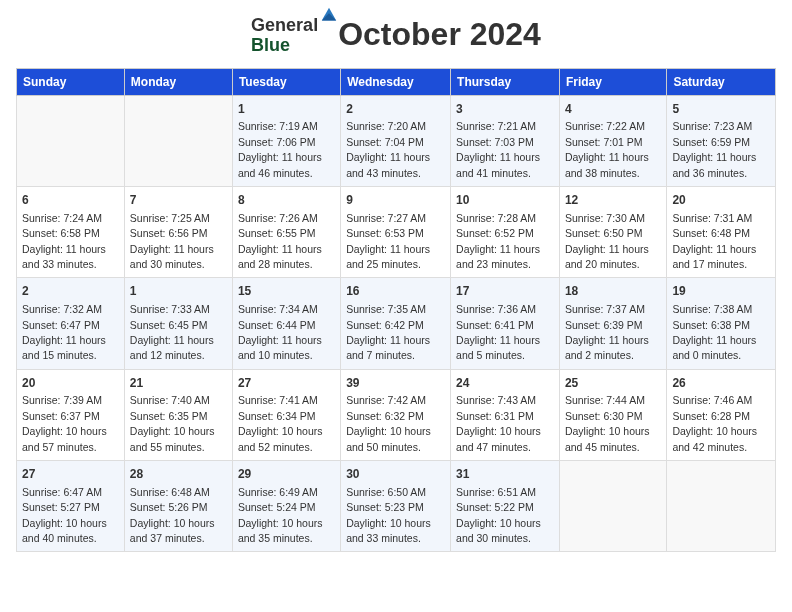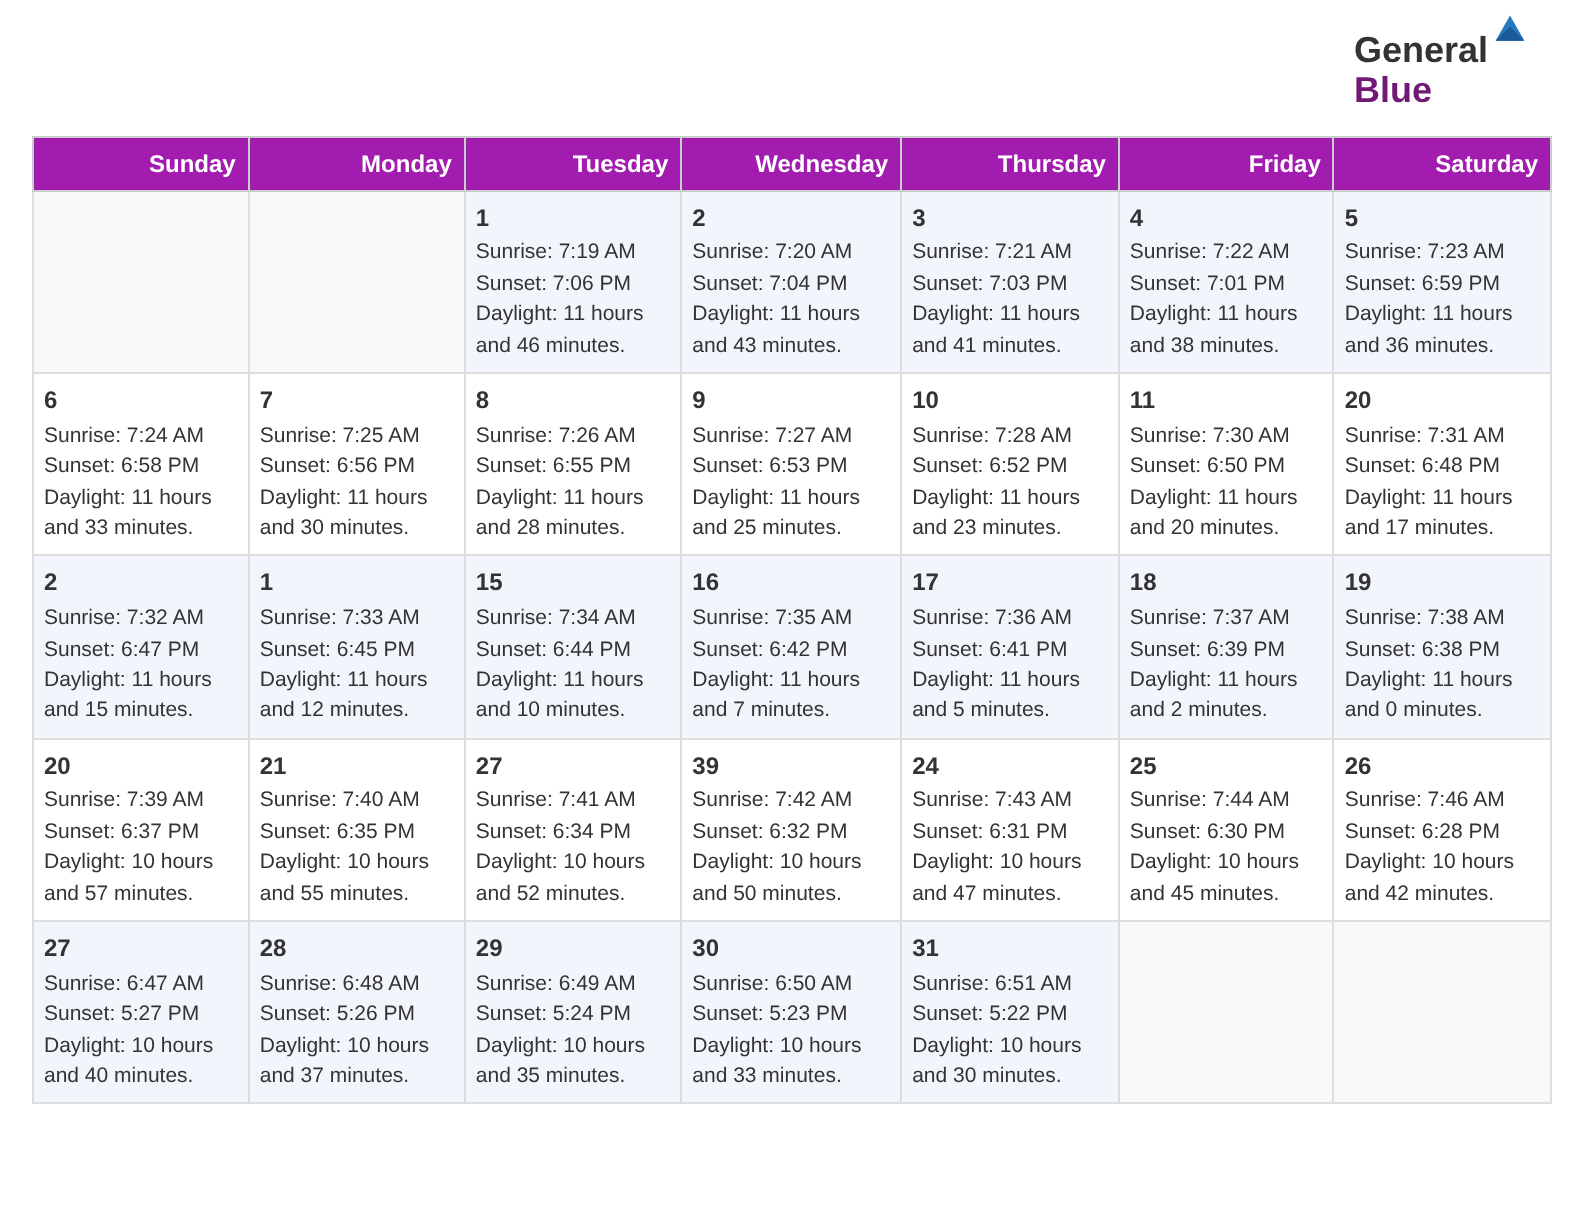--- a/index.html
+++ b/index.html
@@ -5,43 +5,42 @@
     * { box-sizing: border-box; margin: 0; padding: 0; }
     body {
       font-family: Arial, sans-serif;
       background: #fff;
       width: 792px;
       min-height: 612px;
       padding: 16px;
     }
     .header {
       display: flex;
-      justify-content: flex-end;
+      justify-content: center;
       align-items: flex-start;
       margin-bottom: 12px;
-      gap: 12px;
     }
     .logo {
       display: flex;
       align-items: center;
     }
     .logo-text {
       display: flex;
       flex-direction: column;
       line-height: 1.1;
     }
     .logo-general {
       font-size: 18px;
       font-weight: bold;
       color: #333;
     }
     .logo-blue {
       font-size: 18px;
       font-weight: bold;
-      color: #701a75;
+      color: #14532d;
     }
     .logo-icon {
       width: 18px;
       height: 18px;
       margin-left: 2px;
       margin-top: -10px;
     }
     .title-block {
       text-align: right;
     }
@@ -53,23 +52,23 @@
     .location {
       font-size: 14px;
       color: #555;
     }
     table {
       width: 100%;
       border-collapse: collapse;
       font-size: 11px;
     }
     thead tr th {
-      background-color: #a21caf;
+      background-color: #1d4ed8;
       color: #fff;
-      text-align: right;
+      text-align: left;
       padding: 6px 6px;
       font-size: 12px;
       font-weight: bold;
       border: 1px solid #ccc;
     }
     tbody tr td {
       border: 1px solid #ddd;
       vertical-align: top;
       padding: 5px 5px;
       min-height: 70px;
@@ -108,20 +107,21 @@
         <span class="logo-general">General</span>
         <span class="logo-blue">Blue</span>
       </div>
       <svg class="logo-icon" viewBox="0 0 20 20" xmlns="http://www.w3.org/2000/svg">
         <polygon points="2,16 10,2 18,16" fill="#2979c0"></polygon>
         <polygon points="2,16 10,8 18,16" fill="#1a5a9a"></polygon>
       </svg>
     </div>
   </div>
   <div class="title-block">
+    <div class="month-title">October 2024</div>
   </div>
 </div>
 
 <table>
   <thead>
     <tr>
     <th>Sunday</th>
         <th>Monday</th>
         <th>Tuesday</th>
         <th>Wednesday</th>
@@ -139,21 +139,21 @@
         <td><span class="day-num">3</span><span class="day-info">Sunrise: 7:21 AM<br>Sunset: 7:03 PM<br>Daylight: 11 hours and 41 minutes.</span></td>
         <td><span class="day-num">4</span><span class="day-info">Sunrise: 7:22 AM<br>Sunset: 7:01 PM<br>Daylight: 11 hours and 38 minutes.</span></td>
         <td><span class="day-num">5</span><span class="day-info">Sunrise: 7:23 AM<br>Sunset: 6:59 PM<br>Daylight: 11 hours and 36 minutes.</span></td>
       </tr>
       <tr>
         <td><span class="day-num">6</span><span class="day-info">Sunrise: 7:24 AM<br>Sunset: 6:58 PM<br>Daylight: 11 hours and 33 minutes.</span></td>
         <td><span class="day-num">7</span><span class="day-info">Sunrise: 7:25 AM<br>Sunset: 6:56 PM<br>Daylight: 11 hours and 30 minutes.</span></td>
         <td><span class="day-num">8</span><span class="day-info">Sunrise: 7:26 AM<br>Sunset: 6:55 PM<br>Daylight: 11 hours and 28 minutes.</span></td>
         <td><span class="day-num">9</span><span class="day-info">Sunrise: 7:27 AM<br>Sunset: 6:53 PM<br>Daylight: 11 hours and 25 minutes.</span></td>
         <td><span class="day-num">10</span><span class="day-info">Sunrise: 7:28 AM<br>Sunset: 6:52 PM<br>Daylight: 11 hours and 23 minutes.</span></td>
-        <td><span class="day-num">11</span><span class="day-info">Sunrise: 7:30 AM<br>Sunset: 6:50 PM<br>Daylight: 11 hours and 20 minutes.</span></td>
+        <td><span class="day-num">12</span><span class="day-info">Sunrise: 7:30 AM<br>Sunset: 6:50 PM<br>Daylight: 11 hours and 20 minutes.</span></td>
         <td><span class="day-num">20</span><span class="day-info">Sunrise: 7:31 AM<br>Sunset: 6:48 PM<br>Daylight: 11 hours and 17 minutes.</span></td>
       </tr>
       <tr>
         <td><span class="day-num">2</span><span class="day-info">Sunrise: 7:32 AM<br>Sunset: 6:47 PM<br>Daylight: 11 hours and 15 minutes.</span></td>
         <td><span class="day-num">1</span><span class="day-info">Sunrise: 7:33 AM<br>Sunset: 6:45 PM<br>Daylight: 11 hours and 12 minutes.</span></td>
         <td><span class="day-num">15</span><span class="day-info">Sunrise: 7:34 AM<br>Sunset: 6:44 PM<br>Daylight: 11 hours and 10 minutes.</span></td>
         <td><span class="day-num">16</span><span class="day-info">Sunrise: 7:35 AM<br>Sunset: 6:42 PM<br>Daylight: 11 hours and 7 minutes.</span></td>
         <td><span class="day-num">17</span><span class="day-info">Sunrise: 7:36 AM<br>Sunset: 6:41 PM<br>Daylight: 11 hours and 5 minutes.</span></td>
         <td><span class="day-num">18</span><span class="day-info">Sunrise: 7:37 AM<br>Sunset: 6:39 PM<br>Daylight: 11 hours and 2 minutes.</span></td>
         <td><span class="day-num">19</span><span class="day-info">Sunrise: 7:38 AM<br>Sunset: 6:38 PM<br>Daylight: 11 hours and 0 minutes.</span></td>

